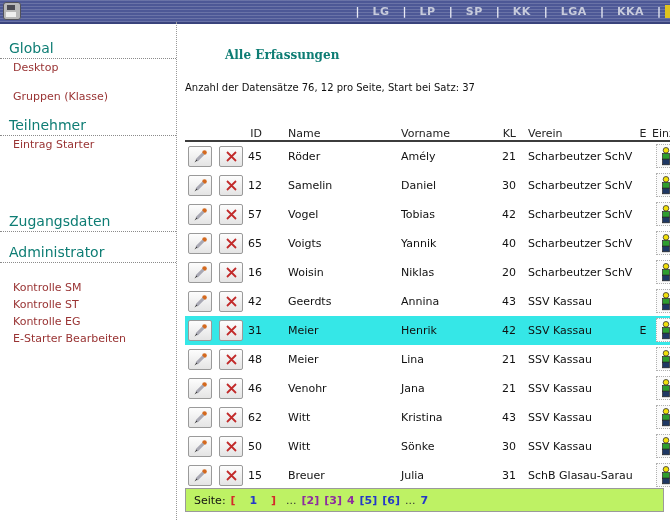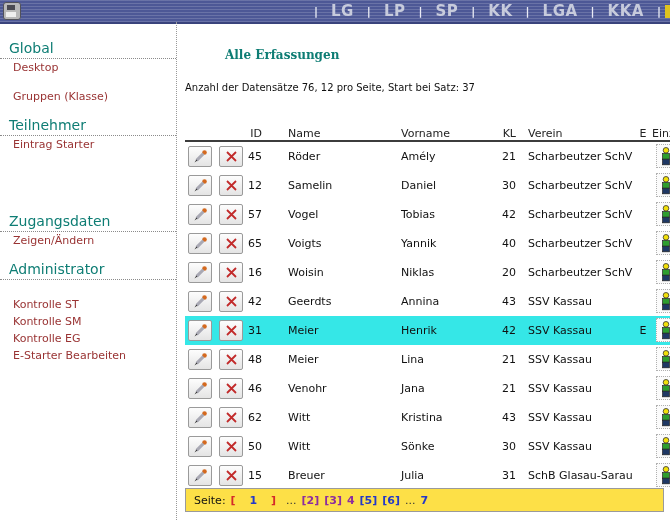--- a/index.html
+++ b/index.html
@@ -11,21 +11,21 @@
     background:#4d5896;
     background-image:repeating-linear-gradient(0deg,rgba(255,255,255,.16) 0 1px,transparent 1px 3px);
     border-bottom:2px solid #39437c;
     display:flex;align-items:center;}
   .appicon{position:absolute;left:3px;top:2px;width:16px;height:16px;background:#b9b9b9;
     border:1px solid #52525a;border-radius:3px;}
   .appicon:before{content:"";position:absolute;left:3px;top:2px;width:8px;height:5px;background:#4a4a52;}
   .appicon:after{content:"";position:absolute;left:2px;bottom:2px;width:10px;height:5px;background:#efefef;}
   .menu{position:absolute;right:0;top:0;height:22px;display:flex;align-items:center;}
   .menu .sep{color:#e9ebf5;font-weight:bold;padding:0 2px;}
-  .menu-item{color:#c7cbdc;font-weight:bold;font-size:15px;letter-spacing:.5px;padding:0 11px;cursor:pointer;text-decoration:none;}
+  .menu-item{color:#c7cbdc;font-weight:bold;font-size:11px;letter-spacing:.5px;padding:0 11px;cursor:pointer;text-decoration:none;}
   .menu-clip{width:5px;height:13px;background:#dfc31f;margin-left:2px;}
 
   
   .sidebar{position:absolute;left:0;top:22px;width:177px;height:498px;border-right:1px dotted #999;
     padding-top:16px;box-sizing:border-box;}
   .side-heading{color:#0e7d74;font-weight:normal;font-size:14px;padding:2px 0 2px 9px;
     border-bottom:1px dotted #8b8b8b;margin-right:0;}
   .side-link{display:block;color:#993333;font-size:11px;padding:2px 0 2px 13px;cursor:pointer;text-decoration:none;}
   .gap12{height:12px;} .gap16{height:16px;} .gap58{height:58px;} .gap10{height:10px;}
 
@@ -50,21 +50,21 @@
   .c-e{width:18px;flex:none;text-align:center;}
   .c-einzel{width:30px;flex:none;text-align:center;}
 
   .btn-sm{width:24px;height:21px;padding:0;border:1px solid #9a9a9a;border-radius:2px;
     background:linear-gradient(180deg,#fdfdfd,#e4e4e4);display:flex;align-items:center;justify-content:center;cursor:pointer;}
   .einzel-btn{width:22px;height:24px;padding:0;border:1px dotted #b0b0b0;background:#fbfbfb;
     display:inline-flex;align-items:center;justify-content:center;cursor:pointer;}
 
   
   .pagebar{position:absolute;left:7px;top:466px;width:479px;height:24px;border:1px solid #9a9a9a;
-    box-sizing:border-box;display:flex;align-items:center;padding-left:8px;background:#fde047;}
+    box-sizing:border-box;display:flex;align-items:center;padding-left:8px;background:#bef264;}
   .pagebar span{margin-right:5px;}
   .pg-label{color:#111;}
   .pg-red{color:#d42a2a;font-weight:bold;}
   .pg-blue{color:#2438c8;font-weight:bold;}
   .pg-purple{color:#8d2d9e;font-weight:bold;}
   .pg-dots{color:#333;}
   .pg-link{cursor:pointer;}
 </style>
 </head>
 <body>
@@ -94,26 +94,25 @@
   <div class="sidebar">
     <div class="side-heading">Global</div>
     <a class="side-link">Desktop</a>
     <div class="gap12"></div>
     <a class="side-link">Gruppen (Klasse)</a>
     <div class="gap10"></div>
     <div class="side-heading">Teilnehmer</div>
     <a class="side-link">Eintrag Starter</a>
     <div class="gap58"></div>
     <div class="side-heading">Zugangsdaten</div>
-    <a class="side-link">Zeigen/Ändern</a>
     <div class="gap10"></div>
     <div class="side-heading">Administrator</div>
     <div class="gap16"></div>
+    <a class="side-link">Kontrolle SM</a>
     <a class="side-link">Kontrolle ST</a>
-    <a class="side-link">Kontrolle SM</a>
     <a class="side-link">Kontrolle EG</a>
     <a class="side-link">E-Starter Bearbeiten</a>
   </div>
 
   <div class="main">
     <h1 class="title">Alle Erfassungen</h1>
     <div class="info">Anzahl der Datensätze 76, 12 pro Seite, Start bei Satz: 37</div>
 
     <div class="table">
       <div class="thead">

